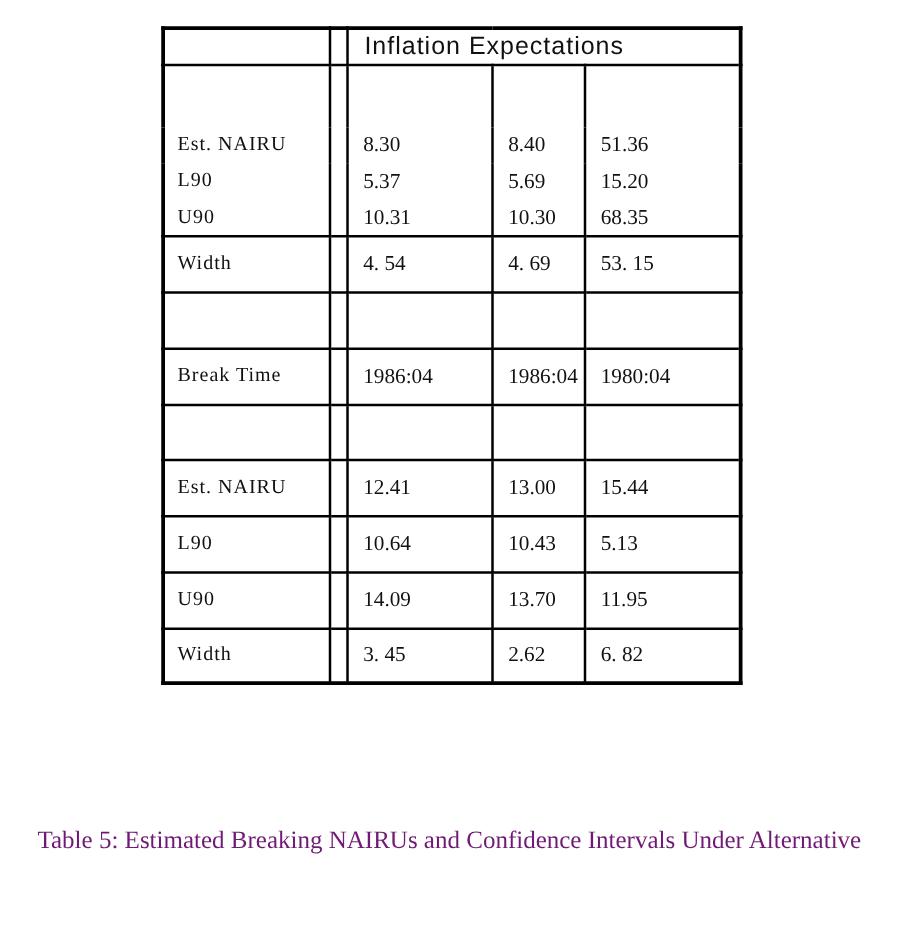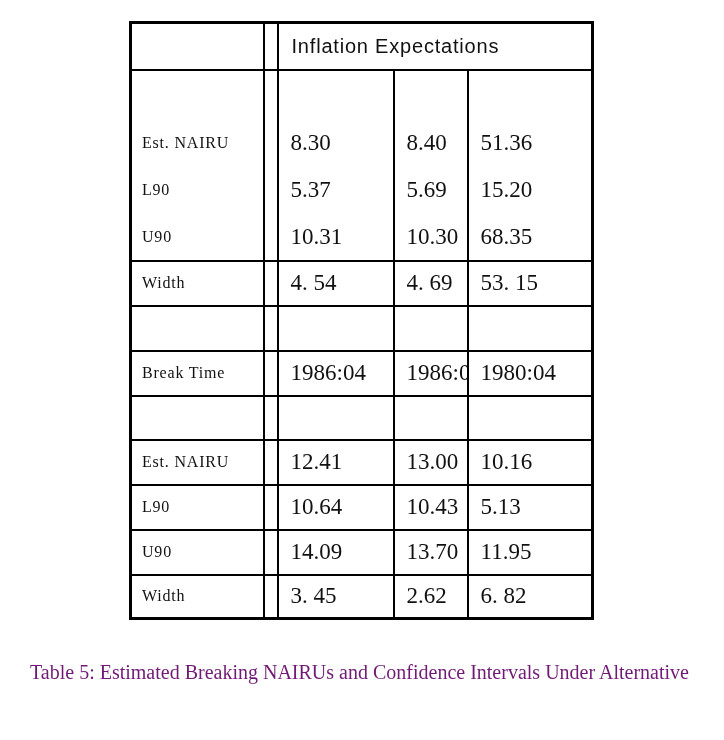--- a/index.html
+++ b/index.html
@@ -34,42 +34,42 @@
     padding: 0;
     overflow: hidden;
     white-space: nowrap;
   }
 
   
   .nairu-table tr.nb td {
     border-bottom: none;
   }
 
-  .h43 { height: 47px; }
+  .h43 { height: 29px; }
   .h44 { height: 44px; }
   .h45 { height: 45px; }
   .h50 { height: 50px; }
 
   .lbl {
     font-family: Liberation Serif, serif;
     font-size: 16px;
     letter-spacing: 0.8px;
     padding-left: 10px !important;
   }
   .hdr {
     font-family: "Liberation Sans", "DejaVu Sans", sans-serif;
     font-size: 20px;
     letter-spacing: 0.8px;
     padding-left: 13px !important;
     text-align: left;
     font-weight: normal;
   }
   .num {
     font-family: "Liberation Serif", "DejaVu Serif", serif;
-    font-size: 23px;
+    font-size: 17px;
     padding-left: 12px !important;
   }
   .spacer-cell {
     padding: 0 !important;
   }
 
   .caption {
     position: absolute;
     left: 30px;
     top: 650px;
@@ -160,21 +160,21 @@
         <td class="num"></td>
         <td class="num"></td>
         <td class="num"></td>
       </tr>
 
       <tr class="h45">
         <td class="lbl">Est. NAIRU</td>
         <td class="spacer-cell"></td>
         <td class="num">12.41</td>
         <td class="num">13.00</td>
-        <td class="num">10.16</td>
+        <td class="num">15.44</td>
       </tr>
       <tr class="h45">
         <td class="lbl">L90</td>
         <td class="spacer-cell"></td>
         <td class="num">10.64</td>
         <td class="num">10.43</td>
         <td class="num">5.13</td>
       </tr>
       <tr class="h45">
         <td class="lbl">U90</td>

